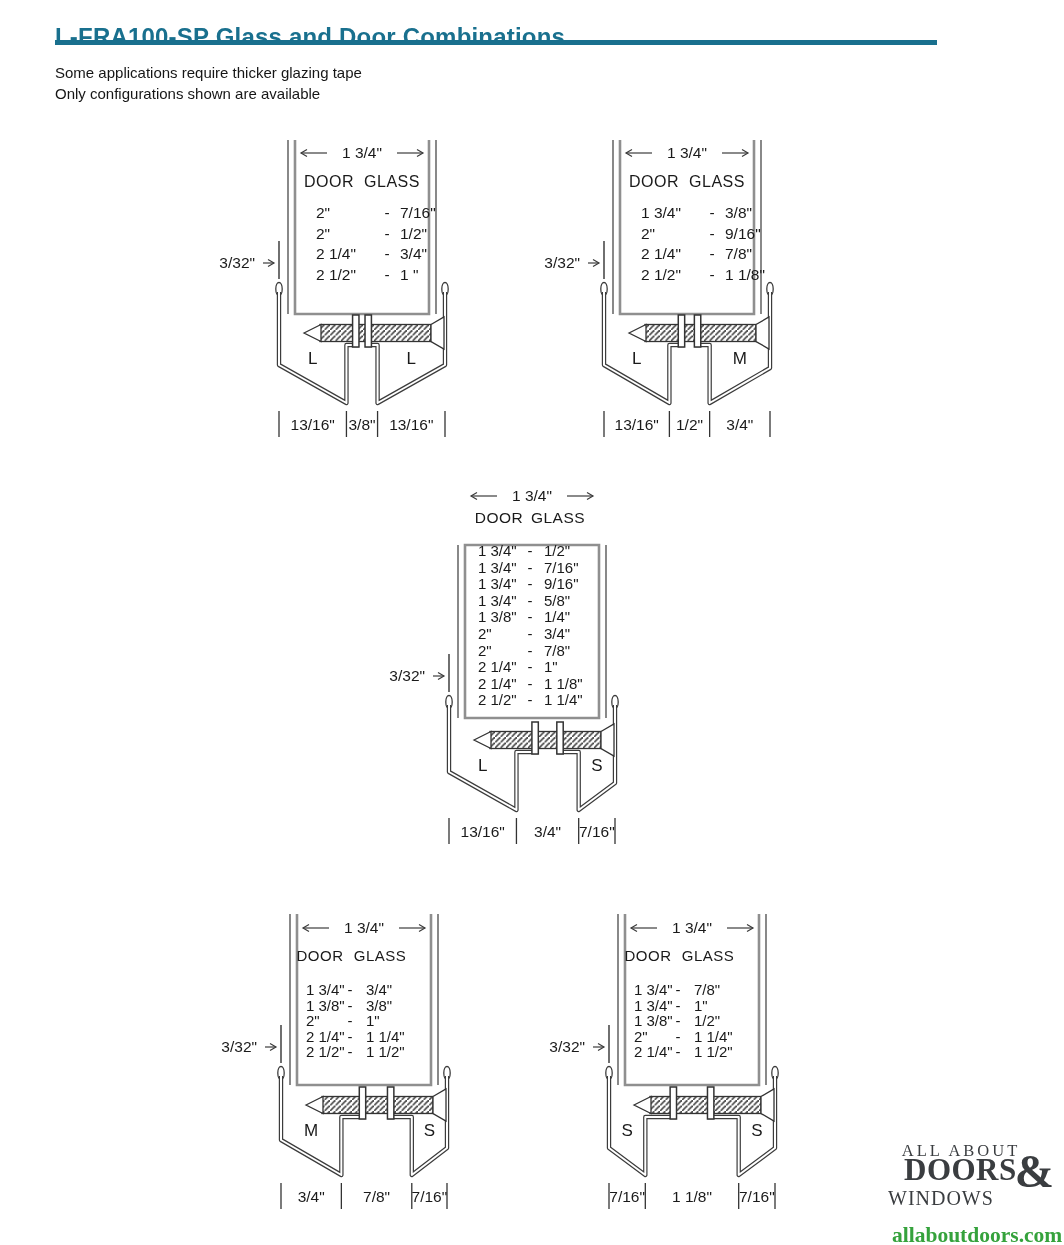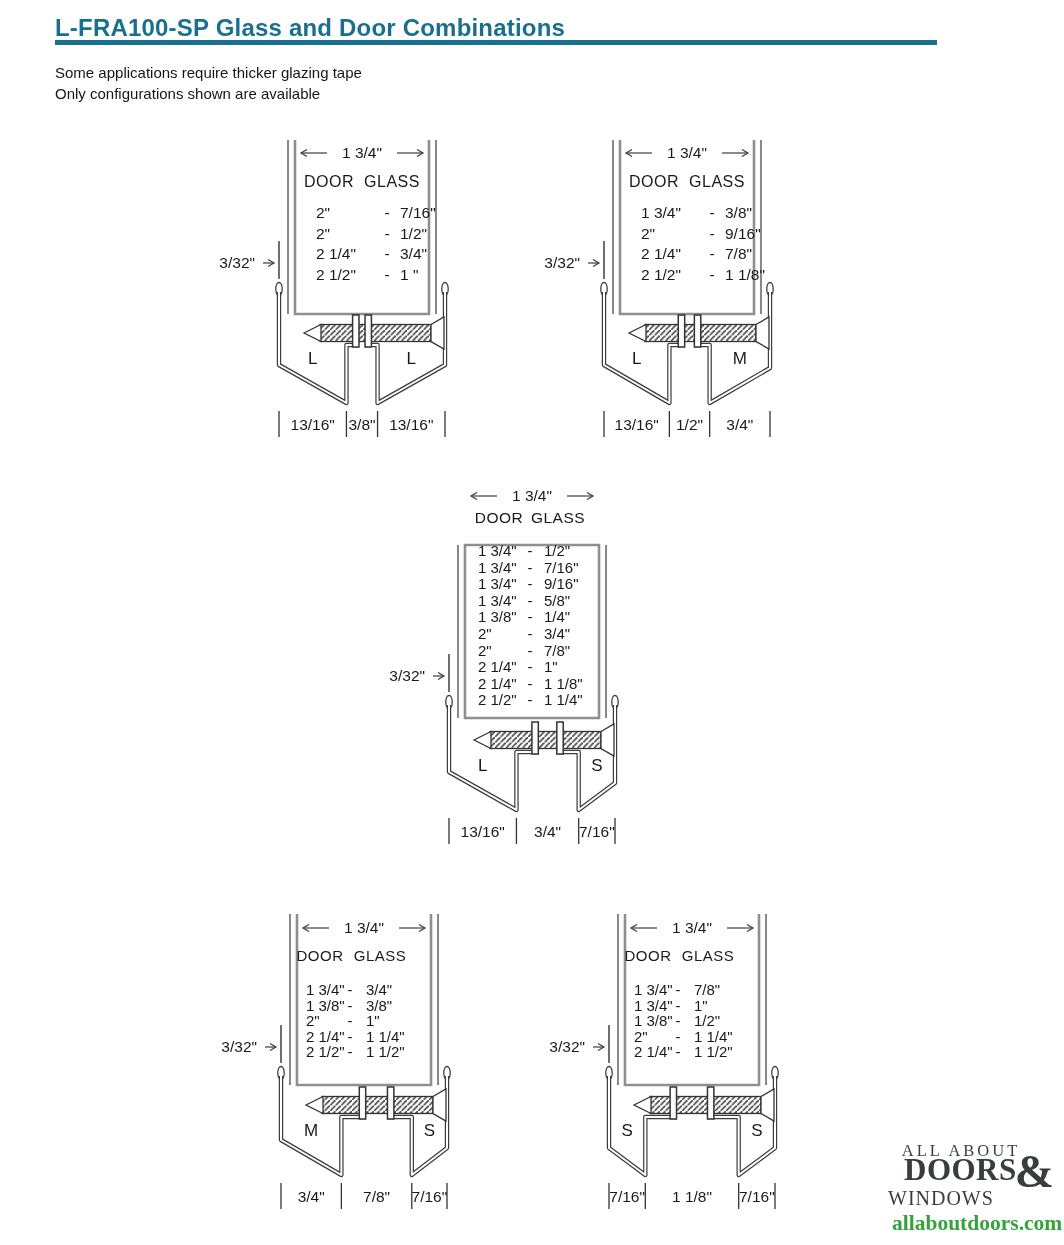--- a/index.html
+++ b/index.html
@@ -1,29 +1,29 @@
 <!DOCTYPE html>
 <html><head>
 <meta charset="utf-8">
 <style>
   *{margin:0;padding:0;box-sizing:border-box}
   html,body{width:1064px;height:1245px;background:#ffffff;overflow:hidden;position:relative;
     font-family:"Liberation Sans",sans-serif;}
-  .title{position:absolute;left:55px;top:14px;font-size:24px;font-weight:bold;color:#19708e;letter-spacing:.2px;white-space:nowrap}
+  .title{position:absolute;left:55px;top:23px;font-size:24px;font-weight:bold;color:#19708e;letter-spacing:.2px;white-space:nowrap}
   .title-rule{position:absolute;left:55px;top:40px;width:882px;height:5px;background:#19708e}
   .notes{position:absolute;left:55px;top:62px;font-size:15px;color:#161616;line-height:21px}
   #diagram-canvas{position:absolute;left:0;top:0}
   #diagram-canvas text{font-family:"Liberation Sans",sans-serif;fill:#1a1a1a}
   .logo{position:absolute;left:888px;top:1143px;width:176px;color:#3a3d40;font-family:"Liberation Serif",serif;line-height:1}
   .logo-top{font-size:16.5px;letter-spacing:3px;text-align:center;padding-right:30px;line-height:15px;white-space:nowrap}
   .logo-mid{margin-left:16px;line-height:23px;white-space:nowrap}
   .logo-doors{font-size:31px;font-weight:bold;letter-spacing:.5px}
   .amp{font-size:47px;font-weight:bold;vertical-align:-7px;margin-left:-2px}
   .logo-windows{font-size:20px;font-weight:normal;letter-spacing:1px;line-height:24px;white-space:nowrap}
-  .logo-url{margin-left:4px;font-size:21.5px;font-weight:bold;color:#35a23c;line-height:22px;margin-top:2px;white-space:nowrap}
+  .logo-url{margin-left:4px;font-size:21.5px;font-weight:bold;color:#35a23c;line-height:22px;margin-top:14px;white-space:nowrap}
 </style>
 </head>
 <body>
 
 <h1 class="title">L-FRA100-SP Glass and Door Combinations</h1>
 <div class="title-rule"></div>
 
 <div class="notes">
   <p>Some applications require thicker glazing tape</p>
   <p>Only configurations shown are available</p>

